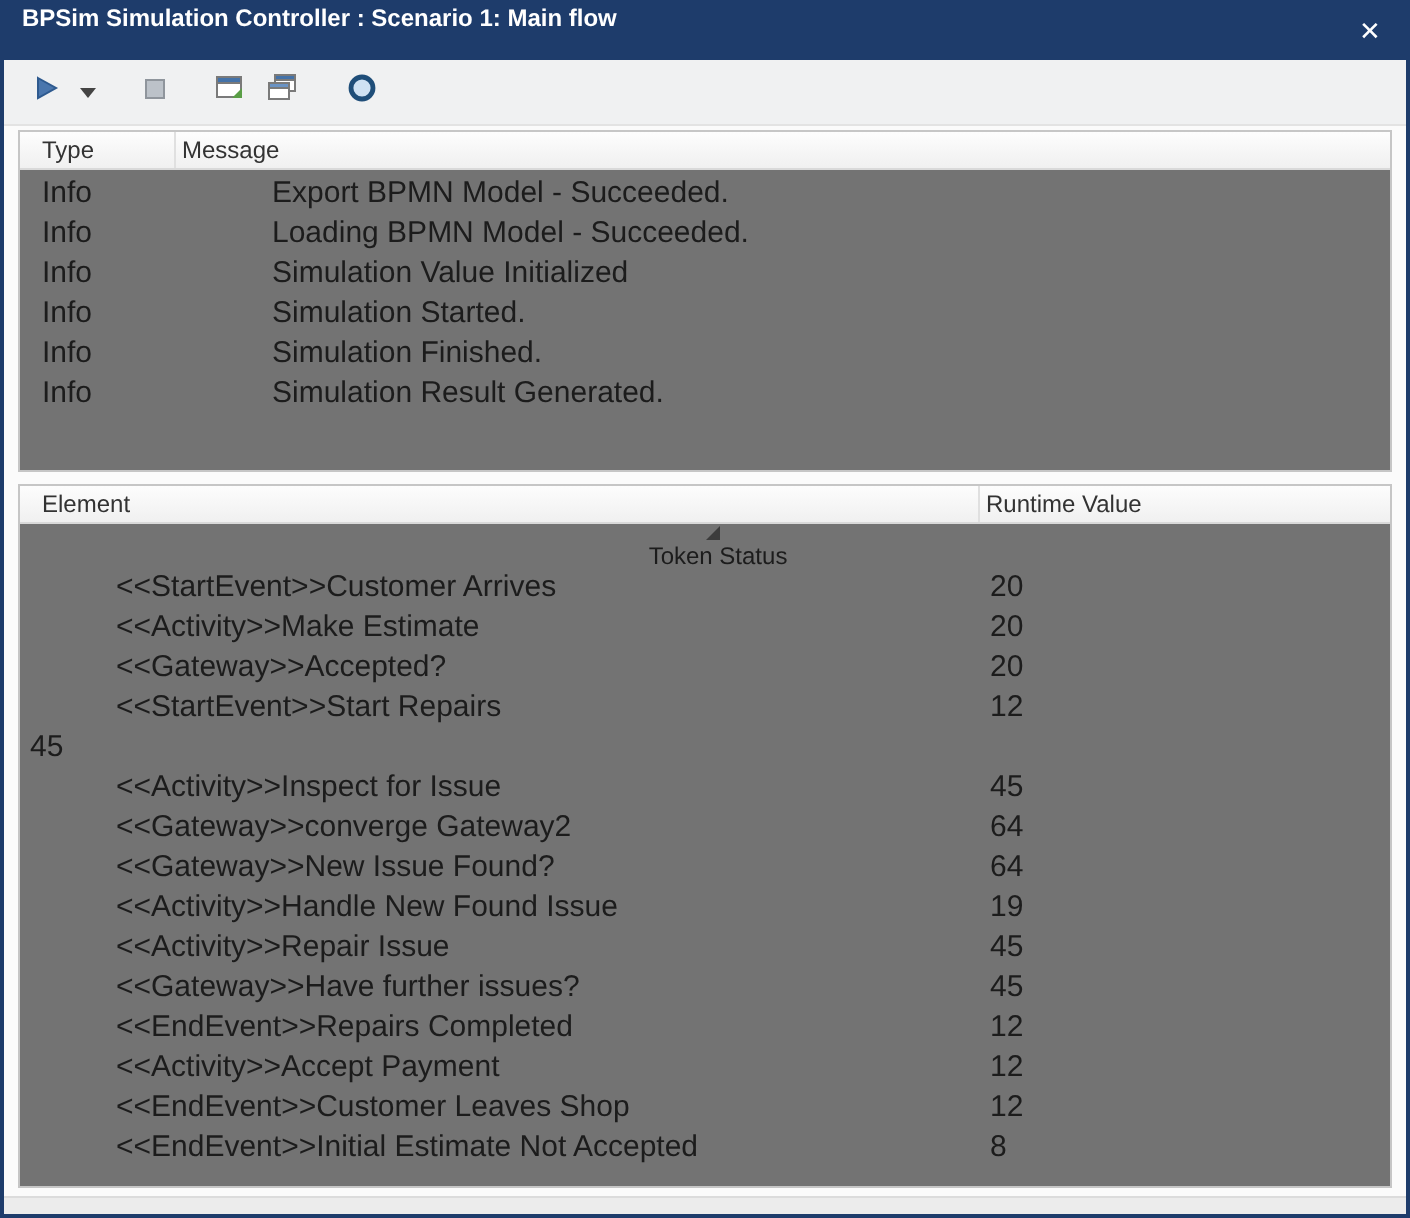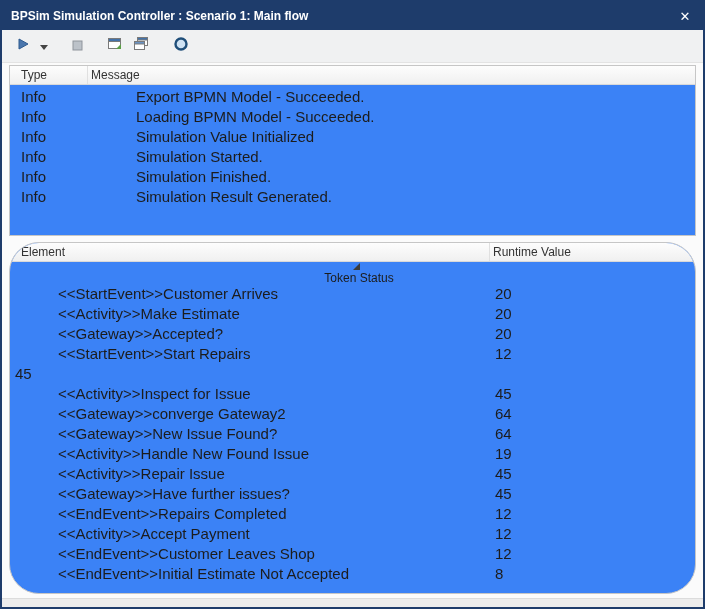--- a/index.html
+++ b/index.html
@@ -4,44 +4,44 @@
 <style>
   html,body{margin:0;padding:0;background:#d8d8d8;}
   body{width:705px;height:609px;font-family:"Liberation Sans","DejaVu Sans",sans-serif;}
   .window{
     width:705px;height:609px;box-sizing:border-box;
     border:2px solid #1e3c6b;background:#fbfbfb;
     display:flex;flex-direction:column;overflow:hidden;
   }
   .titlebar{
     height:28px;flex:0 0 28px;background:#1e3c6b;color:#ffffff;
-    display:flex;align-items:center;font-size:12px;font-weight:bold;
+    display:flex;align-items:flex-start;font-size:12px;font-weight:bold;
     padding-left:9px;user-select:none;
   }
   .titlebar .title{flex:1 1 auto;}
   .close-btn{
     width:36px;height:28px;display:flex;align-items:center;justify-content:center;
     font-size:13px;font-weight:normal;cursor:pointer;
   }
   .toolbar{
     height:32px;flex:0 0 32px;background:#f0f1f2;border-bottom:1px solid #e3e3e3;
     display:flex;align-items:center;padding-left:10px;
   }
   .tool-btn{
     height:24px;display:flex;align-items:center;justify-content:center;
     padding:0 3px;margin-right:2px;cursor:pointer;border:1px solid transparent;border-radius:2px;
   }
   .tool-gap{width:14px;height:1px;}
   .panel{
-    margin:0 7px;background:#3b82f6;border:1px solid #c6c6c6;box-sizing:border-box;
+    margin:0 7px;background:#737373;border:1px solid #c6c6c6;box-sizing:border-box;
     overflow:hidden;
   }
   .panel.log{flex:0 0 171px;margin-top:2px;}
   .panel-gap{flex:0 0 6px;background:#fbfbfb;}
-  .panel.results{flex:0 0 352px;border-radius:30px;}
+  .panel.results{flex:0 0 352px;}
   .bottom-strip{flex:1 1 auto;background:#ececec;margin:4px 0 0 0;border-top:1px solid #dcdcdc;}
   .header-row{
     display:flex;height:19px;background:linear-gradient(#fdfdfd,#f0f0f0);
     border-bottom:1px solid #d9d9d9;box-sizing:border-box;
   }
   .header-cell{
     font-size:12px;color:#333333;box-sizing:border-box;
     padding:2px 0 0 11px;border-right:1px solid #e0e0e0;white-space:nowrap;
     cursor:default;
   }

